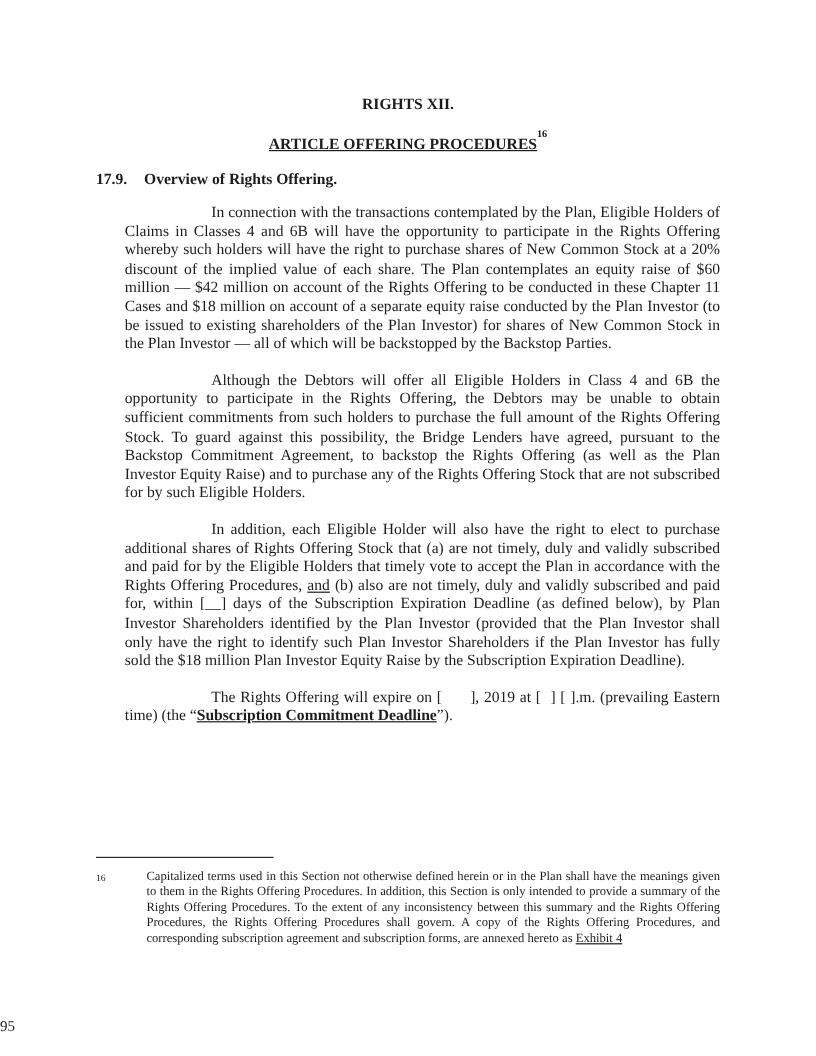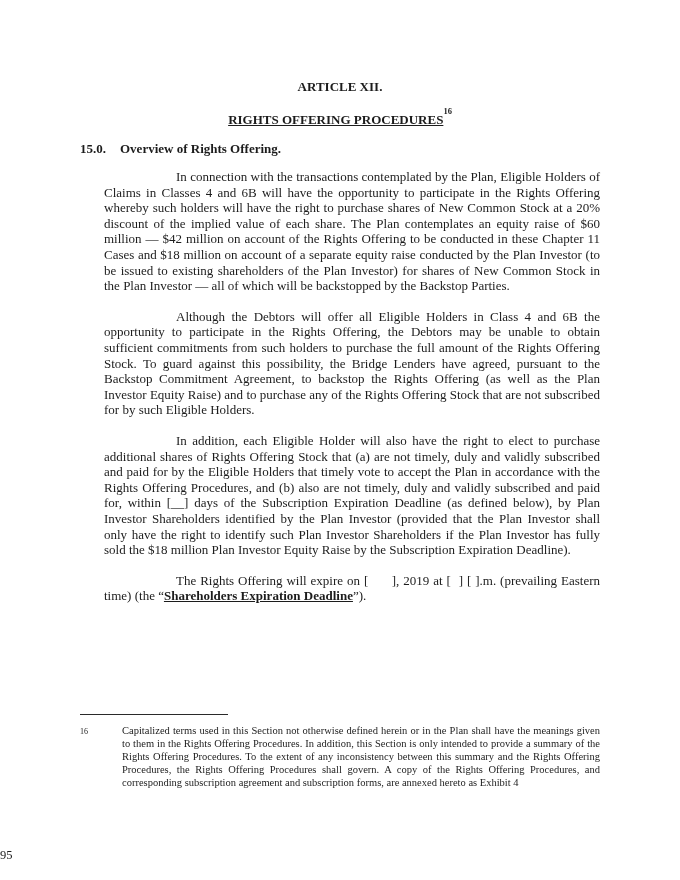--- a/index.html
+++ b/index.html
@@ -44,21 +44,21 @@
     margin-bottom: 13px;
   }
   .section-heading .sec-num { margin-right: 14px; }
   .section-heading .sec-title { }
   p.body {
     text-align: justify;
     text-indent: 72px;
     margin-bottom: 15px;
     margin-left: 24px;
   }
-  .u { }
+  .u { text-decoration: underline; }
   .bu { font-weight: bold; text-decoration: underline; }
   .footnote-area {
     position: absolute;
     top: 714px;
     left: 80px;
     width: 520px;
   }
   .footnote-rule {
     width: 148px;
     border-top: 1px solid #2a2a2a;
@@ -86,35 +86,35 @@
     text-align: left;
     font-size: 12.5px;
   }
 </style>
 </head>
 <body>
 
 <div class="page">
   <div class="content">
 
-    <div class="article-heading">ARTICLE XII.</div>
+    <div class="article-heading">RIGHTS XII.</div>
 
-    <div class="doc-title"><span class="title-text">RIGHTS OFFERING PROCEDURES</span><sup>16</sup></div>
+    <div class="doc-title"><span class="title-text">ARTICLE OFFERING PROCEDURES</span><sup>16</sup></div>
 
     <div class="section-heading">
-      <span class="sec-num">15.0.</span><span class="sec-title">Overview of Rights Offering.</span>
+      <span class="sec-num">17.9.</span><span class="sec-title">Overview of Rights Offering.</span>
     </div>
 
     <p class="body"><span>In connection with the transactions contemplated by the Plan, Eligible Holders of Claims in Classes 4 and 6B will have the opportunity to participate in the Rights Offering whereby such holders will have the right to purchase shares of New Common Stock at a 20% discount of the implied value of each share.  The Plan contemplates an equity raise of $60 million — $42 million on account of the Rights Offering to be conducted in these Chapter 11 Cases and $18 million on account of a separate equity raise conducted by the Plan Investor (to be issued to existing shareholders of the Plan Investor) for shares of New Common Stock in the Plan Investor — all of which will be backstopped by the Backstop Parties.</span></p>
 
     <p class="body"><span>Although the Debtors will offer all Eligible Holders in Class 4 and 6B the opportunity to participate in the Rights Offering, the Debtors may be unable to obtain sufficient commitments from such holders to purchase the full amount of the Rights Offering Stock.  To guard against this possibility, the Bridge Lenders have agreed, pursuant to the Backstop Commitment Agreement, to backstop the Rights Offering (as well as the Plan Investor Equity Raise) and to purchase any of the Rights Offering Stock that are not subscribed for by such Eligible Holders.</span></p>
 
     <p class="body"><span>In addition, each Eligible Holder will also have the right to elect to purchase additional shares of Rights Offering Stock that (a) are not timely, duly and validly subscribed and paid for by the Eligible Holders that timely vote to accept the Plan in accordance with the Rights Offering Procedures, </span><span class="u">and</span><span> (b) also are not timely, duly and validly subscribed and paid for, within [__] days of the Subscription Expiration Deadline (as defined below), by Plan Investor Shareholders identified by the Plan Investor (provided that the Plan Investor shall only have the right to identify such Plan Investor Shareholders if the Plan Investor has fully sold the $18 million Plan Investor Equity Raise by the Subscription Expiration Deadline).</span></p>
 
-    <p class="body"><span>The Rights Offering will expire on [&nbsp;&nbsp;&nbsp;&nbsp;&nbsp;&nbsp;], 2019 at [&nbsp;&nbsp;] [&nbsp;].m. (prevailing Eastern time) (the “</span><span class="bu">Shareholders Expiration Deadline</span><span>”).</span></p>
+    <p class="body"><span>The Rights Offering will expire on [&nbsp;&nbsp;&nbsp;&nbsp;&nbsp;&nbsp;], 2019 at [&nbsp;&nbsp;] [&nbsp;].m. (prevailing Eastern time) (the “</span><span class="bu">Subscription Commitment Deadline</span><span>”).</span></p>
 
 
 
   </div>
 
   <div class="footnote-area">
     <div class="footnote-rule"></div>
     <div class="footnote">
       <span class="fn-num">16</span>
       <span class="fn-text"><span>Capitalized terms used in this Section not otherwise defined herein or in the Plan shall have the meanings given to them in the Rights Offering Procedures.  In addition, this Section is only intended to provide a summary of the Rights Offering Procedures.  To the extent of any inconsistency between this summary and the Rights Offering Procedures, the Rights Offering Procedures shall govern.  A copy of the Rights Offering Procedures, and corresponding subscription agreement and subscription forms, are annexed hereto as </span><span class="u">Exhibit 4</span></span>

